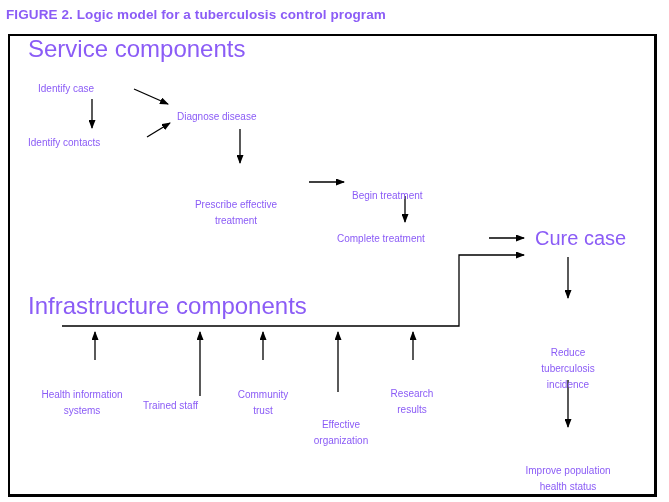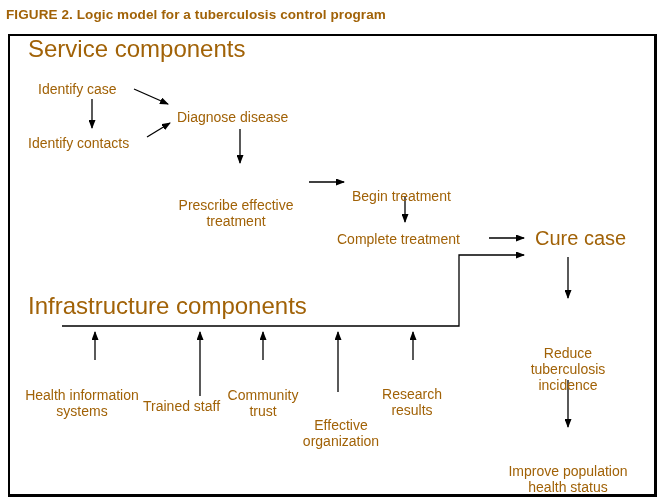--- a/index.html
+++ b/index.html
@@ -3,21 +3,21 @@
 <meta charset="utf-8">
 <style>
   * { margin: 0; padding: 0; box-sizing: border-box; }
   html, body { background: #ffffff; }
   .page {
     position: relative;
     width: 669px;
     height: 502px;
     background: #ffffff;
     font-family: "Liberation Sans", sans-serif;
-    color: #a16207;
+    color: #8b5cf6;
     overflow: hidden;
   }
   .caption {
     position: absolute;
     left: 6px;
     top: 7px;
     font-size: 13.5px;
     font-weight: bold;
     letter-spacing: 0.1px;
     white-space: nowrap;
@@ -36,21 +36,21 @@
   .arrow-layer {
     position: absolute;
     left: 0;
     top: 0;
     width: 669px;
     height: 502px;
     pointer-events: none;
   }
   .lbl {
     position: absolute;
-    font-size: 14px;
+    font-size: 10px;
     line-height: 16px;
     white-space: pre-line;
   }
   .heading {
     position: absolute;
     font-size: 24px;
     line-height: 20px;
     white-space: nowrap;
   }
   .center { text-align: center; margin-top: 25px; }

